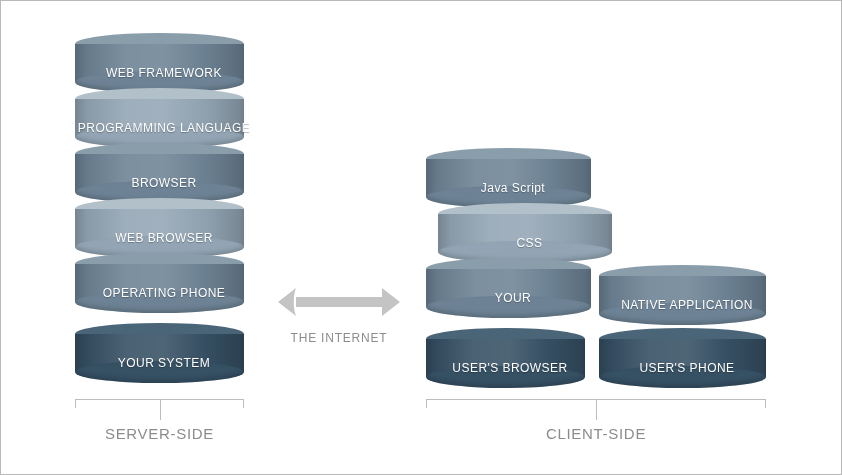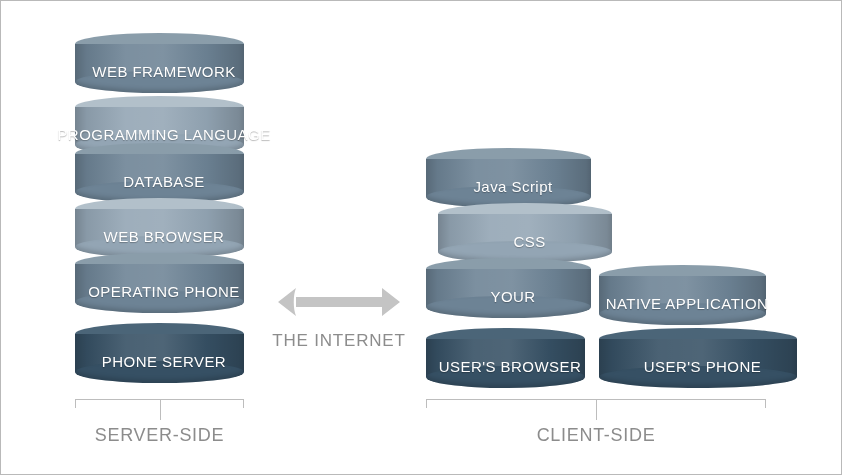--- a/index.html
+++ b/index.html
@@ -68,39 +68,39 @@
   .cyl .label{
     position:absolute;
     left:0; right:0;
     bottom:0;
     height:100%;
     display:flex;
     align-items:flex-end;
     justify-content:center;
     padding-bottom:13px;
     color:#ffffff;
-    font-size:15px;
+    font-size:12px;
     letter-spacing:.45px;
     text-shadow:0 1px 1px rgba(0,0,0,.28);
     white-space:nowrap;
     pointer-events:none;
     margin-left:9px;
   }
 
   
 
   
   .arrow{
     position:absolute;
     pointer-events:none;
   }
   .internet-label{
     position:absolute;
     color:#8c8c8c;
-    font-size:17px;
+    font-size:12px;
     letter-spacing:.8px;
     white-space:nowrap;
     text-align:center;
   }
 
   
   .bracket{ position:absolute; }
   .bracket .hline{
     position:absolute;
     left:0; right:0; top:0;
@@ -123,72 +123,72 @@
     width:1px;
     height:21px;
     background:#bdbdbd;
   }
   .bracket .btext{
     position:absolute;
     top:26px;
     left:0; right:0;
     text-align:center;
     color:#8c8c8c;
-    font-size:18px;
+    font-size:15px;
     letter-spacing:.7px;
     white-space:nowrap;
   }
 </style>
 </head>
 <body>
 
 <div id="canvas">
 
   <div>
 
     <div class="cyl" style="left:74px; top:32px; width:169px; height:60px; --side:#6d8395; --top:#8a9daa; --topEdge:#7d92a1;">
       <div class="top"></div>
       <div class="body"></div>
       <div class="bottom"></div>
       <div class="label">WEB FRAMEWORK</div>
     </div>
 
-    <div class="cyl" style="left:74px; top:95px; width:169px; height:60px; --side:#93a5b4; --top:#b2c0ca; --topEdge:#a3b3bf;">
+    <div class="cyl" style="left:74px; top:87px; width:169px; height:60px; --side:#93a5b4; --top:#b2c0ca; --topEdge:#a3b3bf;">
       <div class="top"></div>
       <div class="body"></div>
       <div class="bottom"></div>
       <div class="label">PROGRAMMING LANGUAGE</div>
     </div>
 
     <div class="cyl" style="left:74px; top:142px; width:169px; height:60px; --side:#6d8395; --top:#8a9daa; --topEdge:#7d92a1;">
       <div class="top"></div>
       <div class="body"></div>
       <div class="bottom"></div>
-      <div class="label">DATABASE</div>
+      <div class="label">BROWSER</div>
     </div>
 
     <div class="cyl" style="left:74px; top:197px; width:169px; height:60px; --side:#93a5b4; --top:#b2c0ca; --topEdge:#a3b3bf;">
       <div class="top"></div>
       <div class="body"></div>
       <div class="bottom"></div>
       <div class="label">WEB BROWSER</div>
     </div>
 
     <div class="cyl" style="left:74px; top:252px; width:169px; height:60px; --side:#6d8395; --top:#8a9daa; --topEdge:#7d92a1;">
       <div class="top"></div>
       <div class="body"></div>
       <div class="bottom"></div>
       <div class="label">OPERATING PHONE</div>
     </div>
 
     <div class="cyl" style="left:74px; top:322px; width:169px; height:60px; --side:#365064; --top:#4b6578; --topEdge:#3e586b;">
       <div class="top"></div>
       <div class="body"></div>
       <div class="bottom"></div>
-      <div class="label">PHONE SERVER</div>
+      <div class="label">YOUR SYSTEM</div>
     </div>
 
     <div class="bracket" style="left:74px; top:398px; width:169px;">
       <div class="hline"></div>
       <div class="tick l"></div>
       <div class="tick r"></div>
       <div class="stem"></div>
       <div class="btext">SERVER-SIDE</div>
     </div>
   </div>
@@ -231,21 +231,21 @@
       <div class="label">USER'S BROWSER</div>
     </div>
 
     <div class="cyl" style="left:598px; top:264px; width:167px; height:60px; --side:#6d8395; --top:#8a9daa; --topEdge:#7d92a1;">
       <div class="top"></div>
       <div class="body"></div>
       <div class="bottom"></div>
       <div class="label">NATIVE APPLICATION</div>
     </div>
 
-    <div class="cyl" style="left:598px; top:327px; width:198px; height:60px; --side:#365064; --top:#4b6578; --topEdge:#3e586b;">
+    <div class="cyl" style="left:598px; top:327px; width:167px; height:60px; --side:#365064; --top:#4b6578; --topEdge:#3e586b;">
       <div class="top"></div>
       <div class="body"></div>
       <div class="bottom"></div>
       <div class="label">USER'S PHONE</div>
     </div>
 
     <div class="bracket" style="left:425px; top:398px; width:340px;">
       <div class="hline"></div>
       <div class="tick l"></div>
       <div class="tick r"></div>

